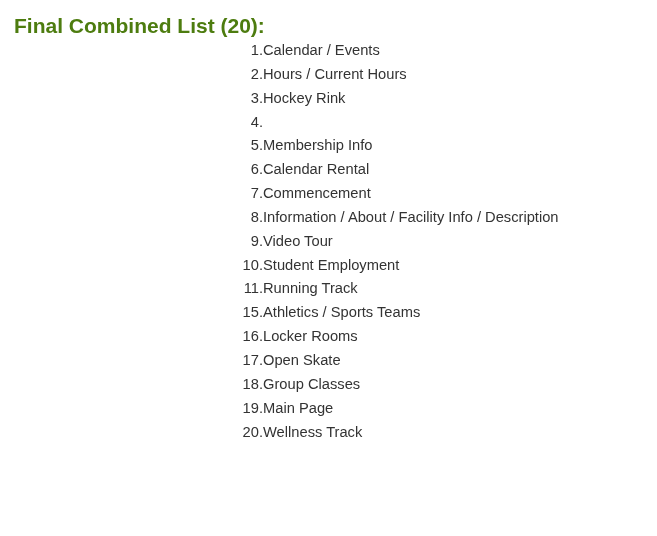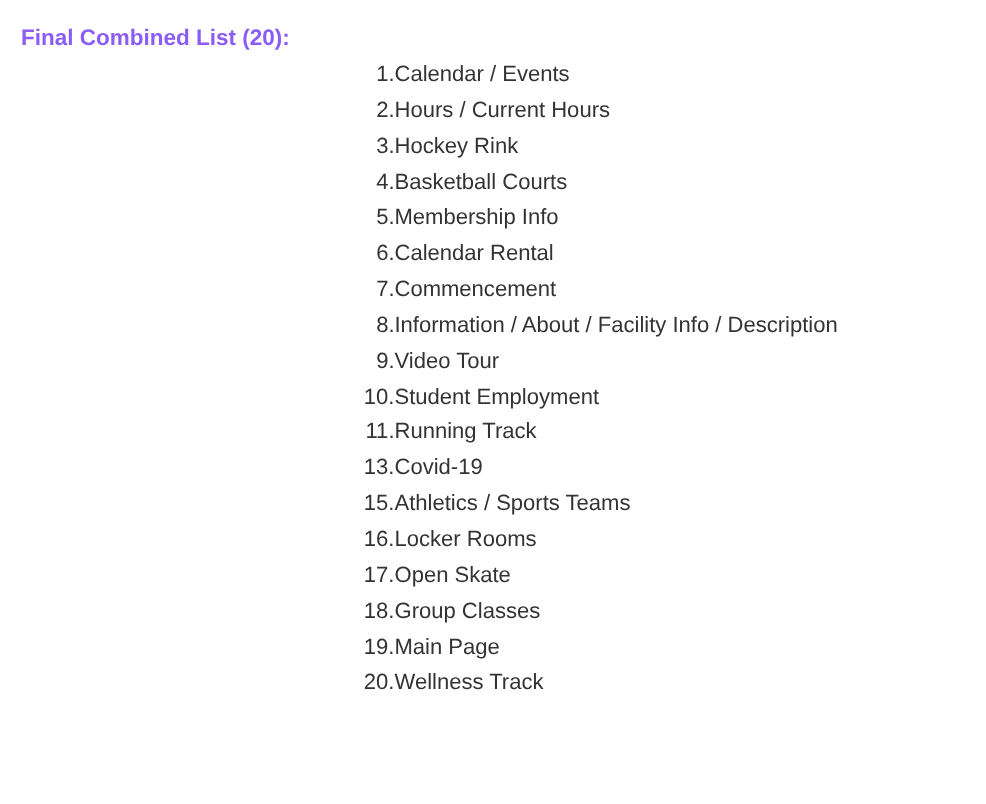--- a/index.html
+++ b/index.html
@@ -11,23 +11,23 @@
     height: 536px;
     background: #ffffff;
     position: relative;
     overflow: hidden;
     font-family: "Liberation Sans", sans-serif;
   }
   .heading {
     position: absolute;
     left: 14px;
     top: 15px;
-    font-size: 15px;
+    font-size: 21px;
     font-weight: 700;
-    color: #8b5cf6;
+    color: #4d7c0f;
     line-height: 22px;
     white-space: nowrap;
   }
   .numbered-list {
     position: absolute;
     left: 239px;
     top: 39px;
     font-size: 14.7px;
     color: #333333;
     line-height: 23.85px;
@@ -58,21 +58,20 @@
     <div class="row">
       <span class="num">2.</span>
       <span class="label">Hours / Current Hours</span>
     </div>
     <div class="row">
       <span class="num">3.</span>
       <span class="label">Hockey Rink</span>
     </div>
     <div class="row">
       <span class="num">4.</span>
-      <span class="label">Basketball Courts</span>
     </div>
     <div class="row">
       <span class="num">5.</span>
       <span class="label">Membership Info</span>
     </div>
     <div class="row">
       <span class="num">6.</span>
       <span class="label">Calendar Rental</span>
     </div>
     <div class="row">
@@ -89,24 +88,20 @@
     </div>
     <div class="row">
       <span class="num">10.</span>
       <span class="label">Student Employment</span>
     </div>
     <div class="row">
       <span class="num">11.</span>
       <span class="label">Running Track</span>
     </div>
     <div class="row">
-      <span class="num">13.</span>
-      <span class="label">Covid-19</span>
-    </div>
-    <div class="row">
       <span class="num">15.</span>
       <span class="label">Athletics / Sports Teams</span>
     </div>
     <div class="row">
       <span class="num">16.</span>
       <span class="label">Locker Rooms</span>
     </div>
     <div class="row">
       <span class="num">17.</span>
       <span class="label">Open Skate</span>

